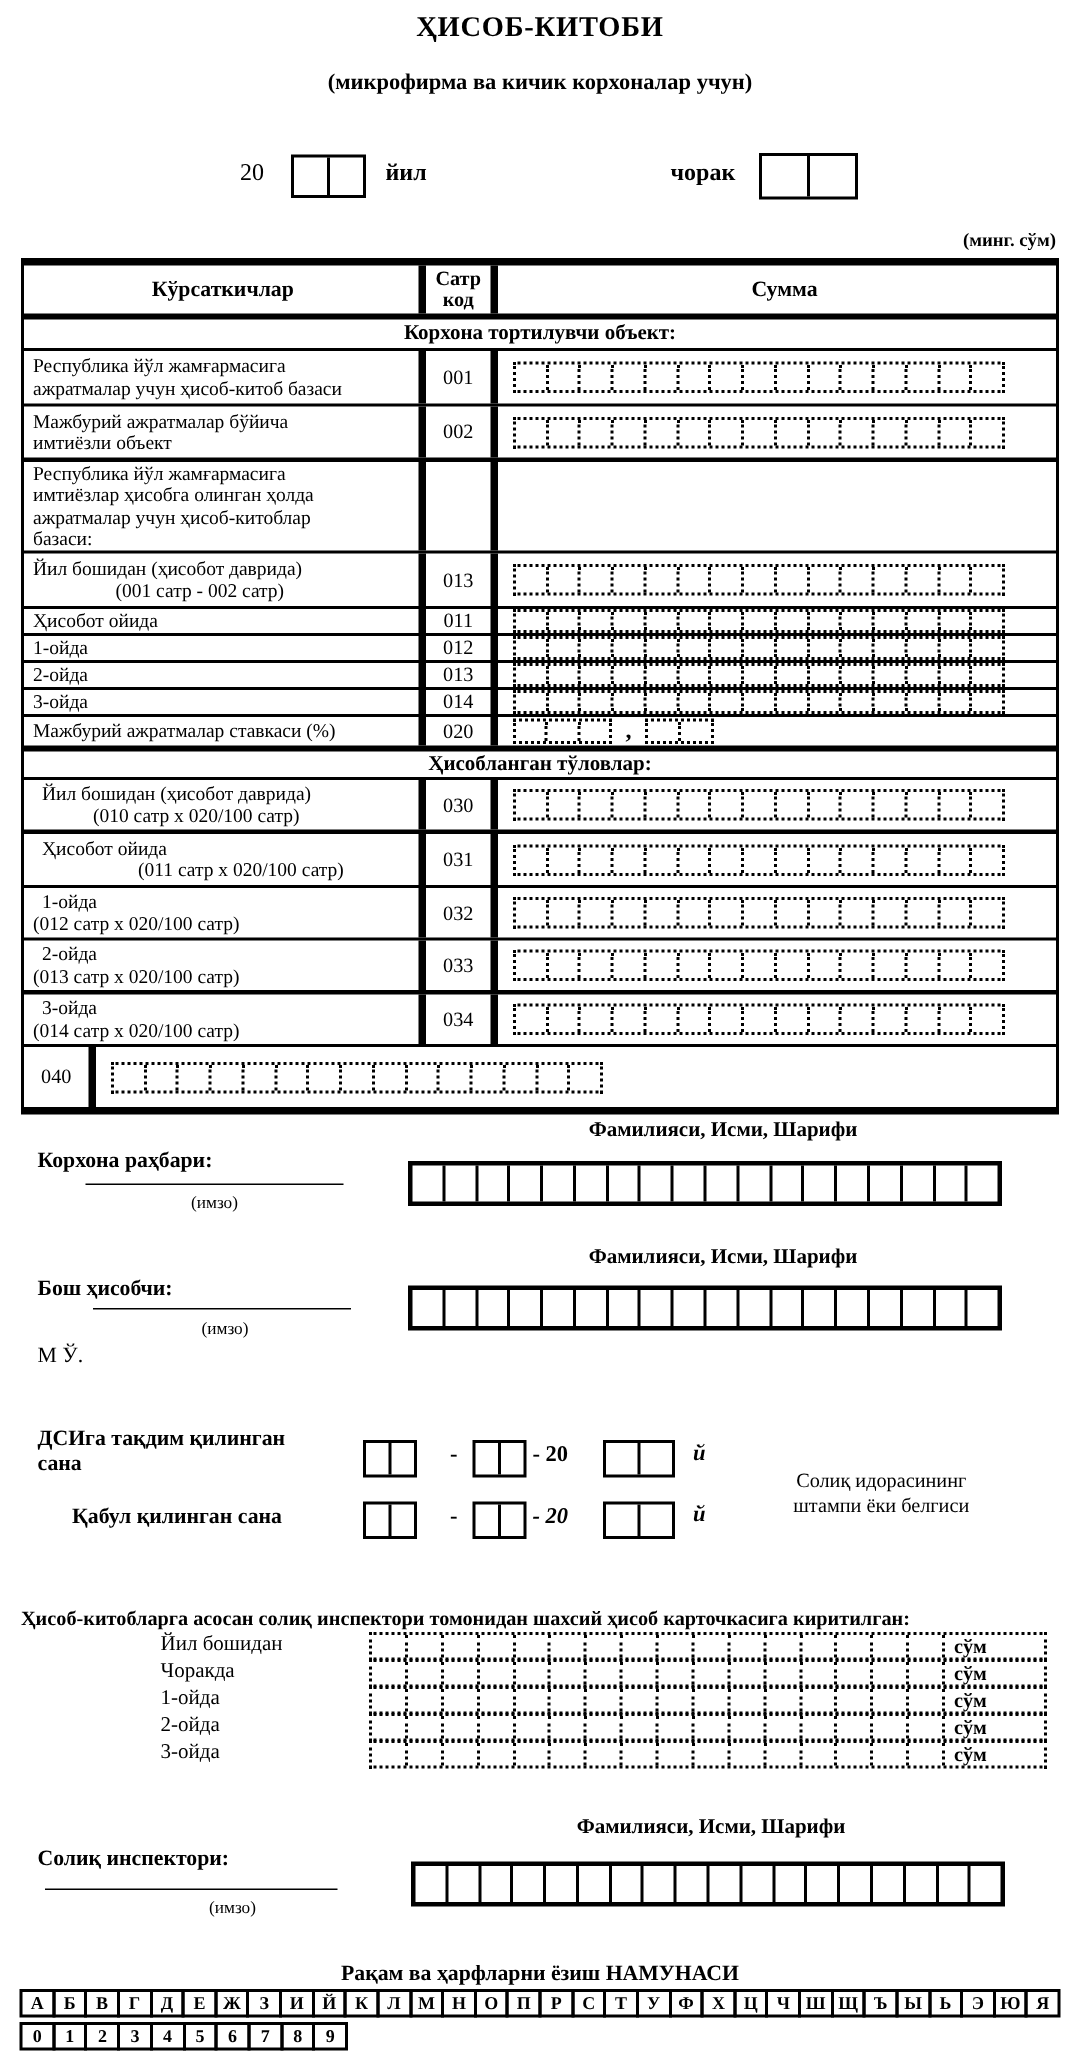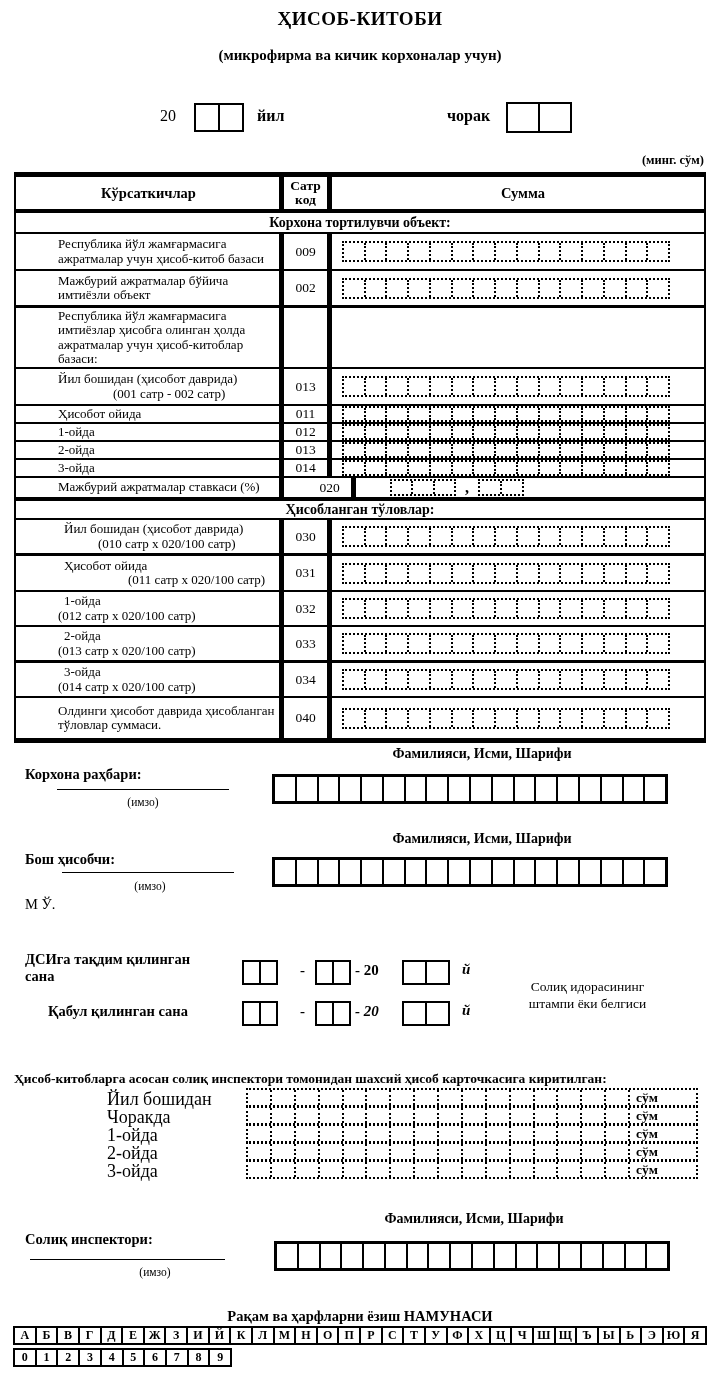--- a/index.html
+++ b/index.html
@@ -26,31 +26,31 @@
   .table{position:absolute;top:172px;left:14px;width:692px;box-sizing:border-box;
          border-top:5px solid #000;border-bottom:5px solid #000;
          border-left:2px solid #000;border-right:2px solid #000;}
   .trow{display:flex;border-bottom:2px solid #000;}
   .trow.nb{border-bottom:none;}
   .bb3{border-bottom-width:3px !important;}
   .bb4{border-bottom-width:4px !important;}
   .c1{width:268px;box-sizing:border-box;border-right:5px solid #000;
       padding:1px 4px 1px 6px;font-size:13px;line-height:14.5px;
       display:flex;flex-direction:column;justify-content:center;}
-  .c1 div{white-space:nowrap;margin-left:36px;}
+  .c1 div{white-space:nowrap;}
   .c2{width:48px;box-sizing:border-box;border-right:5px solid #000;display:flex;
       align-items:center;justify-content:center;font-size:13.5px;}
   .c3{flex:1;display:flex;align-items:center;padding-left:10px;box-sizing:border-box;}
   .thead{height:32px;border-bottom-width:4px;}
   .thead .c1,.thead .c3{align-items:center;justify-content:center;font-weight:bold;font-size:14.5px;flex-direction:row;display:flex;}
   .thead .c2{flex-direction:column;line-height:14px;font-weight:bold;font-size:13.5px;}
   .tsection{display:flex;align-items:center;justify-content:center;text-align:center;
             font-weight:bold;font-size:14px;border-bottom:2px solid #000;}
   .hs1{height:19px;} .h35{height:35px;} .h34{height:34px;} .h59{height:59px;}
-  .h16{height:16px;} .h19{height:19px;gap:24px;} .hs2{height:17px;} .h33{height:33px;}
+  .h16{height:16px;} .h19{height:19px;} .hs2{height:17px;} .h33{height:33px;}
   .h34b{height:34px;} .h40{height:40px;}
   .ind40{padding-left:40px;} .ind55{padding-left:55px;} .ind70{padding-left:70px;} .ind6{padding-left:6px;}
 
   .dotbox{display:flex;width:328px;height:21px;border:2px dotted #000;box-sizing:border-box;}
   .dotcell{flex:1;border-right:2px dotted #000;}
   .dotcell:last-child{border-right:none;}
   .slim .dotbox{height:16px;}
   .dotbox.p3{width:66px;height:17px;}
   .dotbox.p2{width:46px;height:17px;}
   .comma{font-weight:bold;font-size:16px;padding:0 9px;line-height:15px;}
@@ -73,21 +73,21 @@
   .datecell{width:15px;border-right:2px solid #000;}
   .datecell:last-child{border-right:none;}
   .datebox.wide .datecell{width:21px;}
   .dash{position:absolute;font-size:15px;font-weight:bold;}
   .cent{position:absolute;font-size:15px;font-weight:bold;}
   .it{font-style:italic;}
   .ysuf{position:absolute;font-size:15px;font-weight:bold;font-style:italic;}
 
   
   .cardheading{position:absolute;top:1071px;left:14px;width:692px;font-weight:bold;font-size:13.5px;white-space:nowrap;}
-  .cardlabel{position:absolute;left:107px;font-size:18px;}
+  .cardlabel{position:absolute;left:107px;font-size:14px;}
   .cardrow{position:absolute;left:246px;display:flex;border:2px dotted #000;height:19px;width:452px;box-sizing:border-box;}
   .cardcells{display:flex;flex:1;}
   .cardcell{flex:1;border-right:2px dotted #000;}
   .cardsum{width:66px;font-weight:bold;font-size:13.5px;line-height:15px;padding-left:6px;box-sizing:border-box;}
 
   
   .sampleheading{position:absolute;top:1308px;left:0;width:100%;text-align:center;font-weight:bold;font-size:14.5px;}
   .letters{position:absolute;top:1326px;left:13px;width:694px;display:flex;}
   .digits{position:absolute;top:1348px;left:13px;width:219px;display:flex;}
   .charbox{flex:1;border:2px solid #000;margin-left:-2px;height:15px;display:flex;
@@ -126,21 +126,21 @@
       <div class="c3">Сумма</div>
     </div>
 
     <div class="tsection hs1">Корхона тортилувчи объект:</div>
 
     <div class="trow h35">
       <div class="c1">
           <div>Республика йўл жамғармасига</div>
           <div>ажратмалар учун ҳисоб-китоб базаси</div>
         </div>
-      <div class="c2">009</div>
+      <div class="c2">001</div>
       <div class="c3">
           <div class="dotbox">
             <div class="dotcell"></div>
             <div class="dotcell"></div>
             <div class="dotcell"></div>
             <div class="dotcell"></div>
             <div class="dotcell"></div>
             <div class="dotcell"></div>
             <div class="dotcell"></div>
             <div class="dotcell"></div>
@@ -474,24 +474,20 @@
             <div class="dotcell"></div>
             <div class="dotcell"></div>
             <div class="dotcell"></div>
             <div class="dotcell"></div>
             <div class="dotcell"></div>
           </div>
         </div>
     </div>
 
     <div class="trow h40 nb">
-      <div class="c1">
-          <div>Олдинги ҳисобот даврида ҳисобланган</div>
-          <div>тўловлар суммаси.</div>
-        </div>
       <div class="c2">040</div>
       <div class="c3">
           <div class="dotbox">
             <div class="dotcell"></div>
             <div class="dotcell"></div>
             <div class="dotcell"></div>
             <div class="dotcell"></div>
             <div class="dotcell"></div>
             <div class="dotcell"></div>
             <div class="dotcell"></div>

